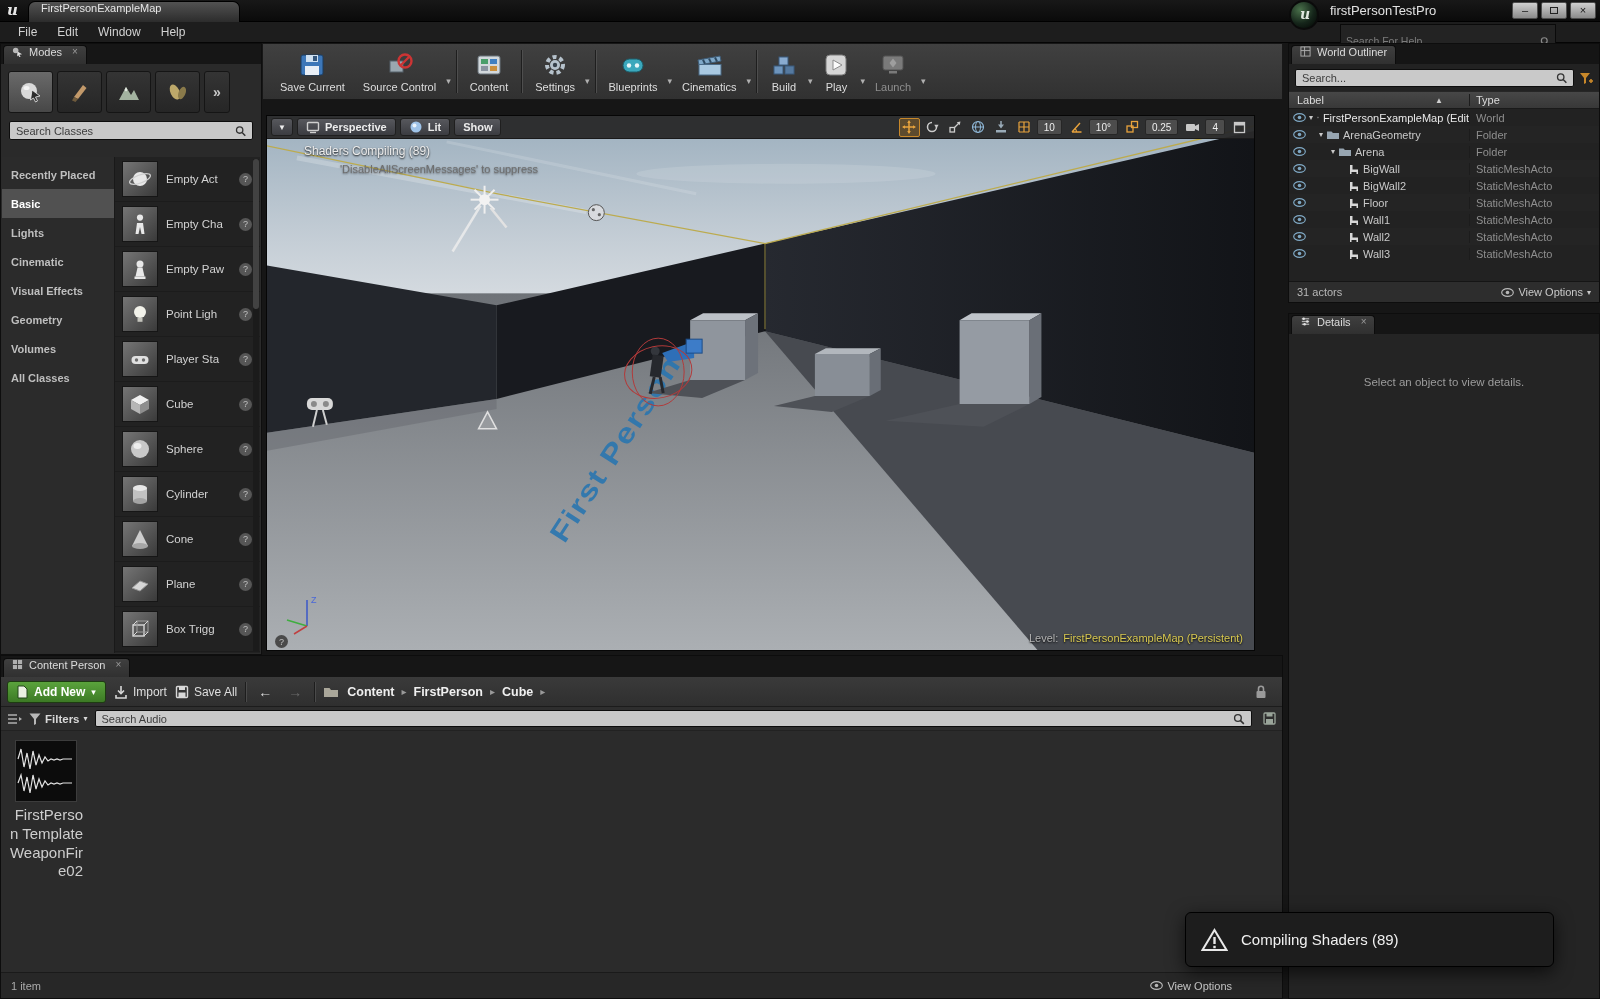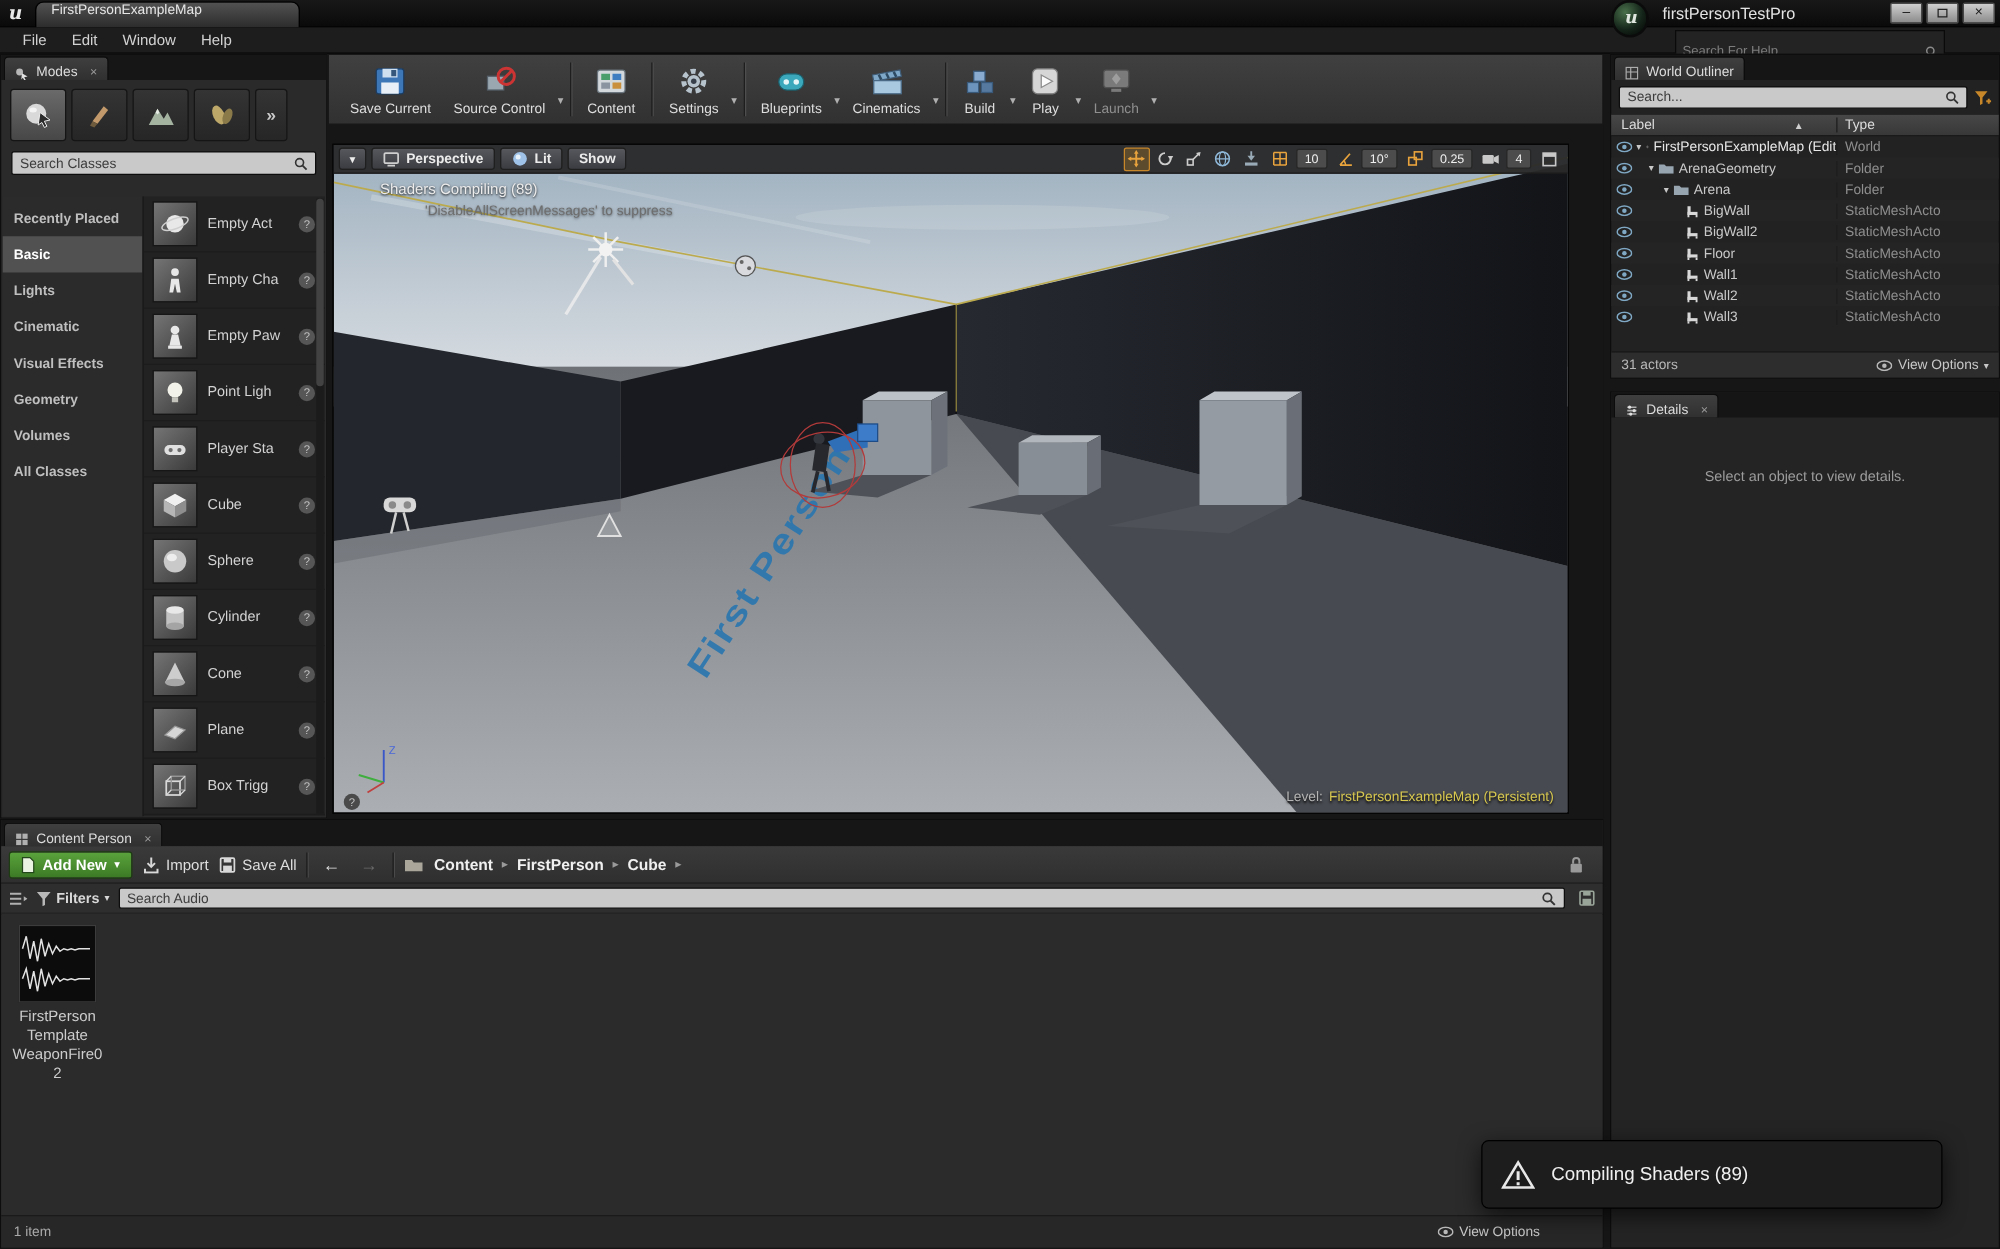--- a/index.html
+++ b/index.html
@@ -31,21 +31,21 @@
 #toolbar{position:absolute;left:262px;top:43px;width:1021px;height:57px;background:linear-gradient(#404040,#313131);border:1px solid #171717;display:flex;align-items:stretch;padding:2px 8px}
 .tb-btn{display:flex;flex-direction:column;align-items:center;justify-content:flex-end;padding:3px 9px 4px;gap:3px;color:#dedede;font-size:11px;white-space:nowrap}
 .tb-btn.disabled{color:#8f8f8f}
 .tb-icon{width:28px;height:26px}
 .tb-caret{align-self:center;color:#b0b0b0;font-size:9px;padding:0 1px;margin-top:18px}
 .tb-sep{width:1px;background:#1e1e1e;box-shadow:1px 0 0 #4e4e4e;margin:4px 4px}
 
 
 #modes-panel{position:absolute;left:0;top:43px;width:262px;height:612px;background:#2a2a2a;border:1px solid #0e0e0e}
 #modes-tabbar{height:20px;background:#161616;display:flex;align-items:flex-end}
-.panel-tab{background:linear-gradient(#3f3f3f,#303030);height:19px;padding:0 8px;display:flex;align-items:flex-end;gap:6px;font-size:11px;color:#dcdcdc;border-radius:4px 4px 0 0;border:1px solid #0c0c0c;border-bottom:none;margin-left:2px}
+.panel-tab{background:linear-gradient(#3f3f3f,#303030);height:19px;padding:0 8px;display:flex;align-items:flex-start;gap:6px;font-size:11px;color:#dcdcdc;border-radius:4px 4px 0 0;border:1px solid #0c0c0c;border-bottom:none;margin-left:2px}
 .tab-close{color:#9a9a9a;font-size:10px;margin-left:4px}
 .tab-ic{width:11px;height:11px}
 #modes-tools{display:flex;gap:4px;padding:7px 7px 5px}
 .mode-btn{width:45px;height:42px;background:linear-gradient(#343434,#262626);border:1px solid #151515;border-radius:3px;display:flex;align-items:center;justify-content:center}
 .mode-btn.active{background:linear-gradient(#6a6a6a,#474747)}
 .mode-btn.more{width:26px;color:#c8c8c8;font-size:14px;font-weight:bold}
 #class-search{margin:3px 8px 6px;height:19px;background:#c9c9c9;border:1px solid #0d0d0d;border-radius:2px;display:flex;align-items:center;padding:0 6px;gap:4px}
 #class-search input{font-size:11px;color:#2a2a2a}
 #class-search input::placeholder{color:#3c3c3c}
 #modes-body{position:absolute;top:113px;bottom:1px;left:1px;right:1px;display:flex;overflow:hidden}
@@ -117,21 +117,21 @@
 .crumb-sep{color:#9a9a9a;font-size:10px;font-weight:normal}
 #cb-lock{margin-left:auto;margin-right:8px}
 #cb-filterbar{height:24px;background:#2e2e2e;border-bottom:1px solid #222;display:flex;align-items:center;padding:0 6px;gap:7px}
 #filters-btn{display:flex;align-items:center;gap:4px;font-size:11.5px;font-weight:bold;color:#d8d8d8}
 #cb-search{flex:1;height:17px;background:#c9c9c9;border:1px solid #0d0d0d;border-radius:2px;display:flex;align-items:center;padding:0 6px;gap:4px;margin-right:4px}
 #cb-search input{font-size:11px;color:#2a2a2a}
 #cb-search input::placeholder{color:#3c3c3c}
 #cb-assets{position:absolute;left:0;right:0;top:76px;bottom:26px;background:#2b2b2b;padding:8px}
 .asset{width:74px;display:flex;flex-direction:column;align-items:center;gap:4px}
 .asset-thumb{width:62px;height:62px;background:#0d0d0d;border:1px solid #3c3c3c}
-.asset-name{width:74px;font-size:12px;color:#cdcdcd;text-align:center;line-height:1.25;word-wrap:break-word}
+.asset-name{width:74px;font-size:15px;color:#cdcdcd;text-align:right;line-height:1.25;word-wrap:break-word}
 #cb-status{position:absolute;left:0;right:0;bottom:0;height:26px;background:#272727;border-top:1px solid #1a1a1a;display:flex;align-items:center;padding:0 10px;font-size:11px;color:#aaa}
 #cb-status .view-options{margin-right:40px}
 
 
 #toast{position:absolute;left:1185px;top:912px;width:369px;height:55px;background:#1d1d1d;border:1px solid #000;border-radius:6px;box-shadow:0 5px 18px rgba(0,0,0,.65);display:flex;align-items:center;gap:13px;padding:0 15px;z-index:50}
 #toast .msg{font-size:15px;font-weight:normal;color:#f0f0f0}
 </style>
 </head>
 <body>
 

